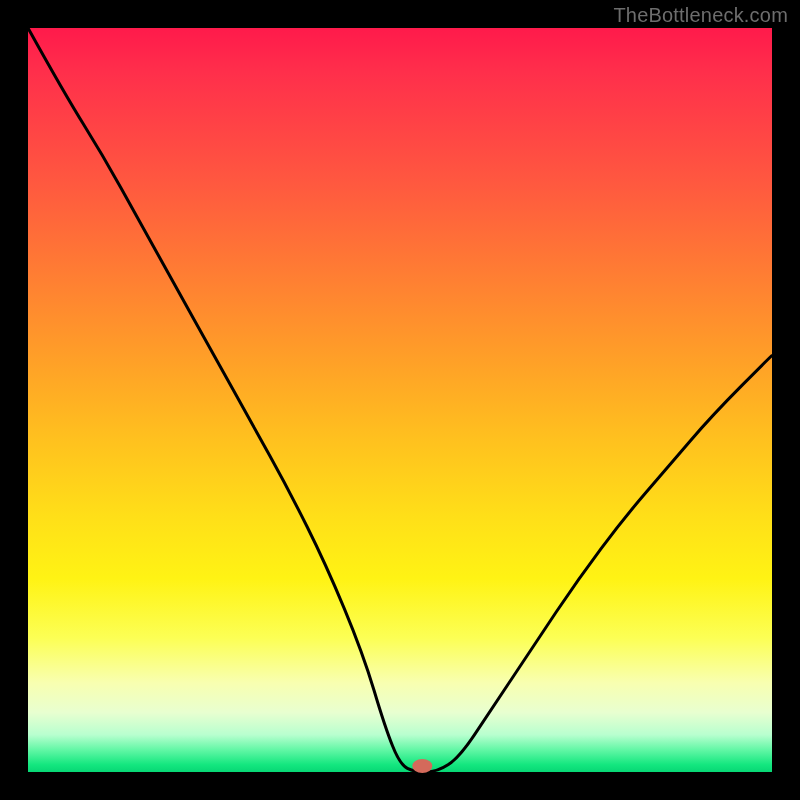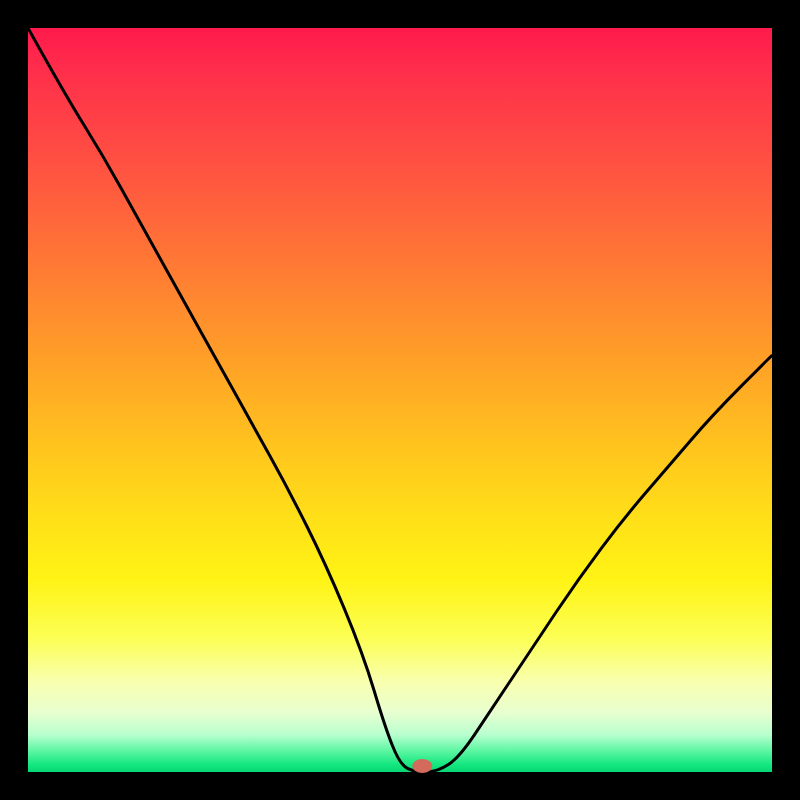--- a/index.html
+++ b/index.html
@@ -70,20 +70,21 @@
   .valley-marker {
     fill: #d46a5b;
     stroke: none;
   }
 </style>
 </head>
 <body>
 
 <div class="stage">
 
+  <div class="watermark">TheBottleneck.com</div>
 
   <div class="plot">
     <svg class="curve" viewBox="0 0 744 744" preserveAspectRatio="none">
       <path id="curve-path" d="M 0.0 0.0 Q 37.2 67.0 55.8 96.7 Q 74.4 126.5 93.0 160.0 Q 111.6 193.4 130.2 226.9 Q 148.8 260.4 167.4 293.9 Q 186.0 327.4 204.6 360.8 Q 223.2 394.3 241.8 427.8 Q 260.4 461.3 279.0 498.5 Q 297.6 535.7 316.2 580.3 Q 334.8 625.0 346.0 662.2 Q 357.1 699.4 364.6 718.0 Q 372.0 736.6 379.4 740.3 Q 386.9 744.0 398.0 744.0 Q 409.2 744.0 420.4 736.6 Q 431.5 729.1 446.4 706.8 Q 461.3 684.5 483.6 651.0 Q 505.9 617.5 528.2 584.0 Q 550.6 550.6 572.9 520.8 Q 595.2 491.0 617.5 465.0 Q 639.8 439.0 662.2 412.9 Q 684.5 386.9 714.2 357.1 T 744.0 327.4"></path>
       <ellipse id="valley-dot" class="valley-marker" rx="10" ry="7" cx="394.3" cy="738.0"></ellipse>
     </svg>
   </div>
 
 </div>
 

